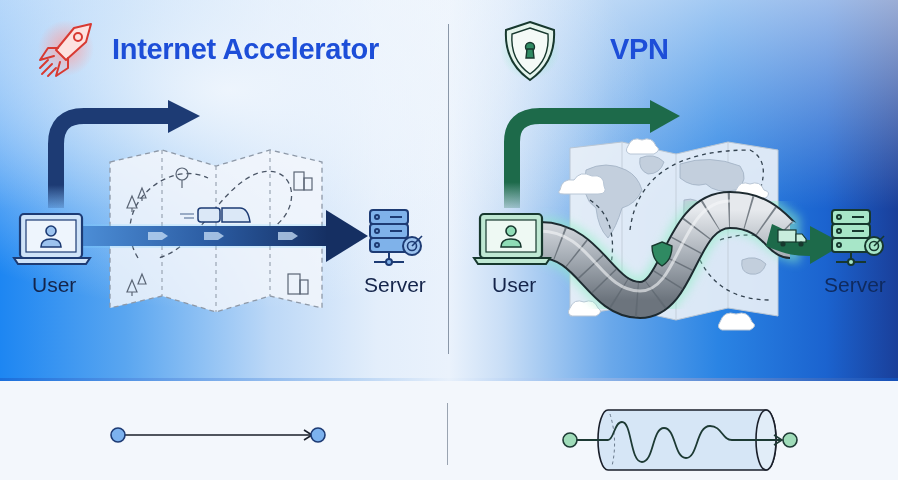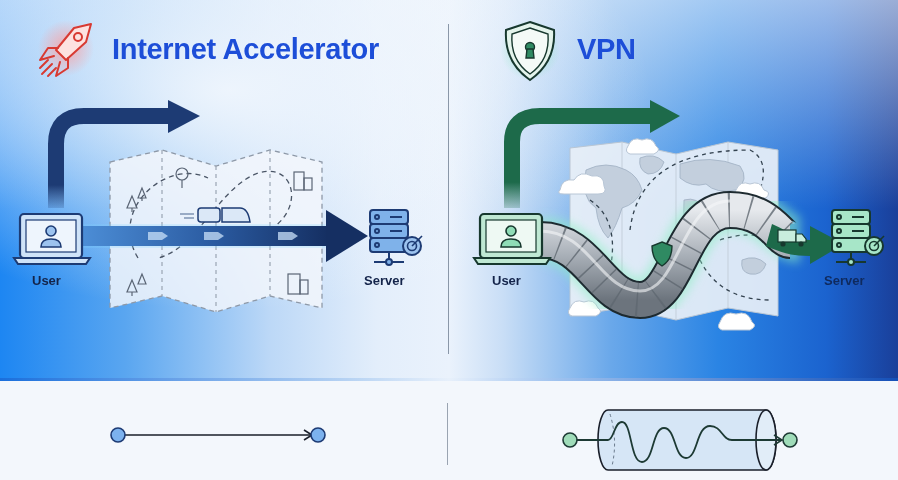--- a/index.html
+++ b/index.html
@@ -22,21 +22,21 @@
     background: linear-gradient(90deg,#1a6fdc,#bcd6f4 40%,#e7f0fb 50%,#9ec2ef 62%,#1550b8 100%);
   }
   .bottom {
     position: absolute; left:0; top:381px; width:898px; height:99px; background:#f3f7fc;
   }
   .divider-top { position:absolute; left:448px; top:24px; width:1px; height:330px; background:#8a97a8; }
   .divider-bottom { position:absolute; left:447px; top:403px; width:1px; height:62px; background:#9aa4b1; }
   .title {
     position:absolute; font-weight:700; font-size:29px; color:#1d4ed8; letter-spacing:-0.3px;
   }
-  .label { position:absolute; font-weight:700; font-size:13px; color:#14244a; }
+  .label { position:absolute; font-weight:400; font-size:21px; color:#14244a; }
   svg { position:absolute; overflow:visible; }
 </style>
 </head>
 <body>
 
 <div class="top">
     <div class="veil"></div>
   </div>
 <div class="bottom-strip"></div>
 <div class="bottom"></div>
@@ -151,21 +151,21 @@
         <stop offset="0" stop-color="#7fe6b8" stop-opacity="0.7"></stop>
         <stop offset="1" stop-color="#7fe6b8" stop-opacity="0"></stop>
       </radialGradient>
   </defs>
   <circle cx="30" cy="32" r="30" fill="url(#sglow)"></circle>
   <path d="M30 4 L54 12 Q56 44 30 62 Q4 44 6 12 Z" fill="#e4f4ec" stroke="#17382e" stroke-width="2"></path>
   <path d="M30 10 L48 16 Q50 42 30 56 Q10 42 12 16 Z" fill="#f4faf7" stroke="#17382e" stroke-width="1.4"></path>
   <circle cx="30" cy="29" r="4.5" fill="#2f8a62" stroke="#17382e" stroke-width="1.4"></circle>
   <path d="M27 31 L26 40 H34 L33 31 Z" fill="#2f8a62" stroke="#17382e" stroke-width="1.4"></path>
 </svg>
-<div class="title" style="left:577px;top:33px">VPN</div>
+<div class="title" style="left:610px;top:33px">VPN</div>
 
 <svg width="240" height="130" style="left:486px;top:96px">
   <defs>
     <linearGradient id="rbfade" x1="0" y1="0" x2="0" y2="1">
       <stop offset="0.72" stop-color="#1d6a4a"></stop>
         <stop offset="1" stop-color="#1d6a4a" stop-opacity="0.25"></stop>
     </linearGradient>
   </defs>
   <path d="M26 112 L26 46 Q26 20 54 20 L166 20" fill="none" stroke="url(#rbfade)" stroke-width="16"></path>
   <path d="M164 4 L194 20 L164 37 Z" fill="#1d6a4a"></path>

